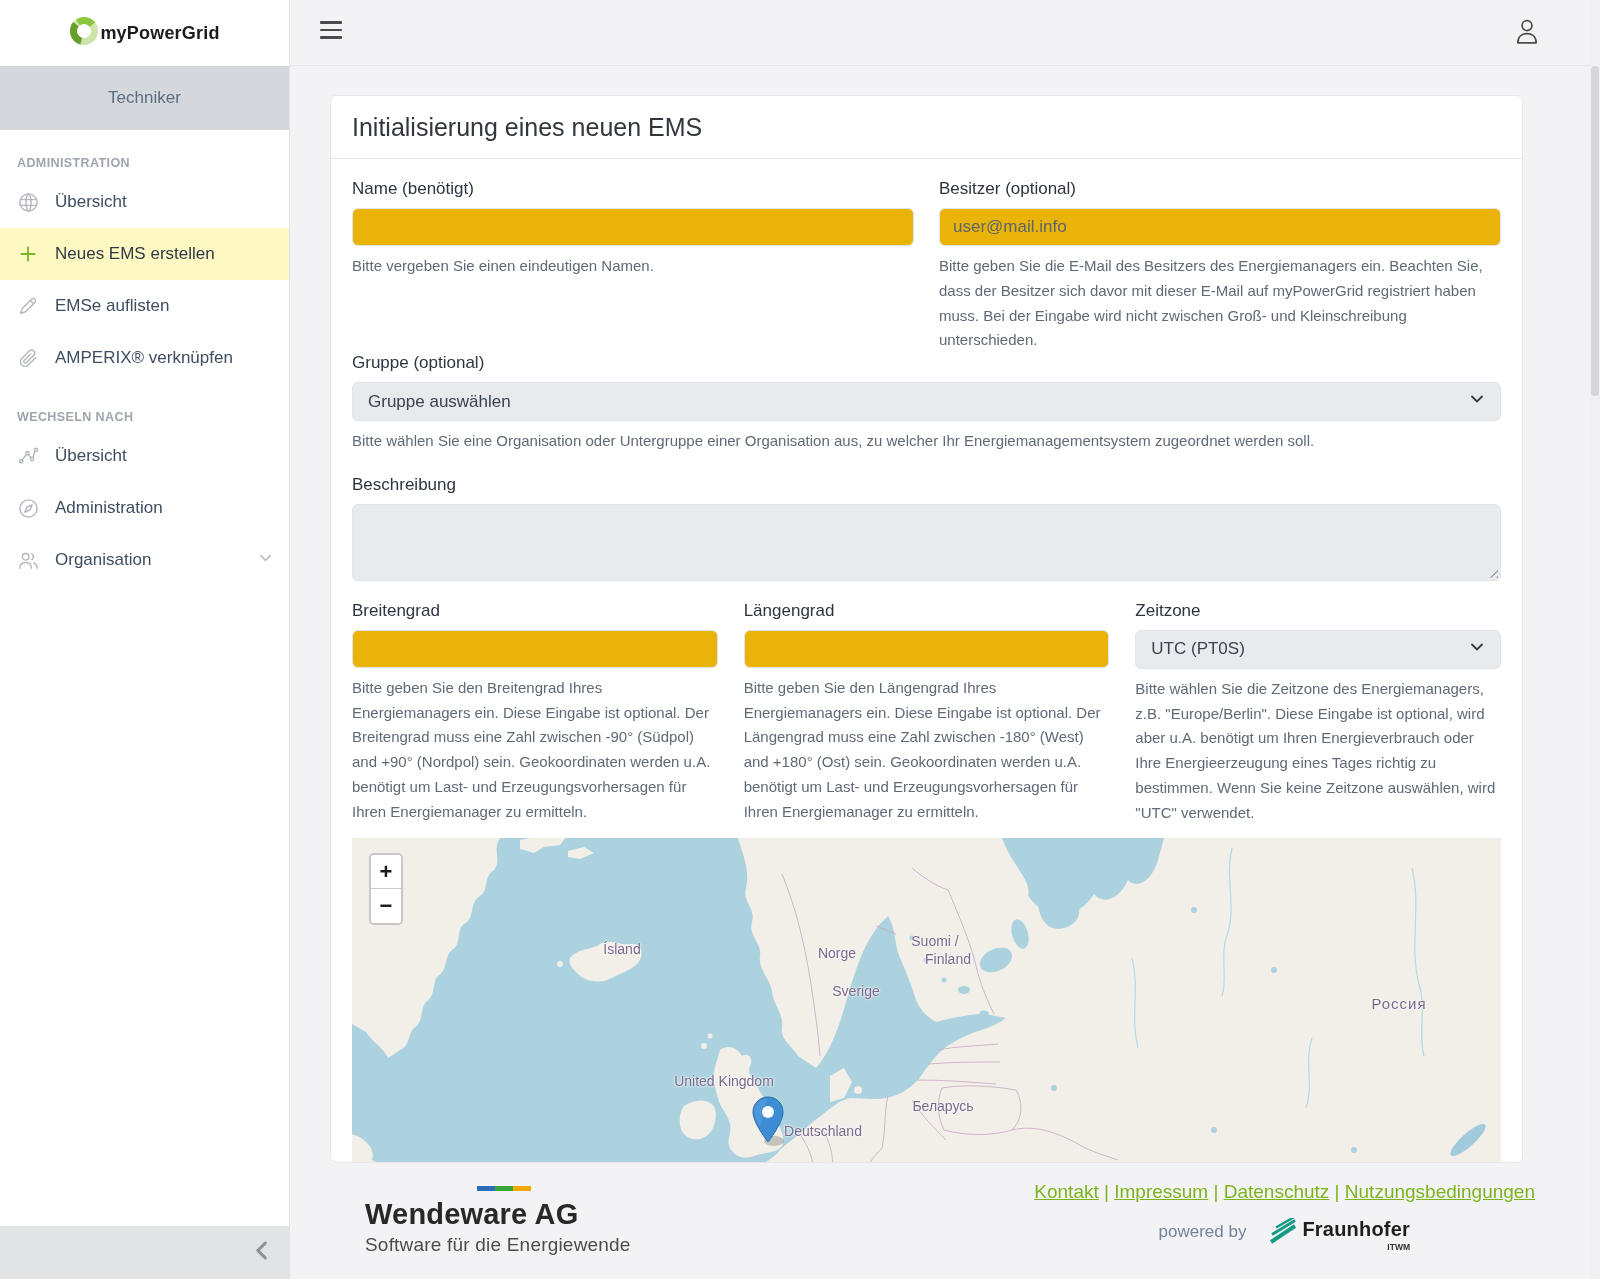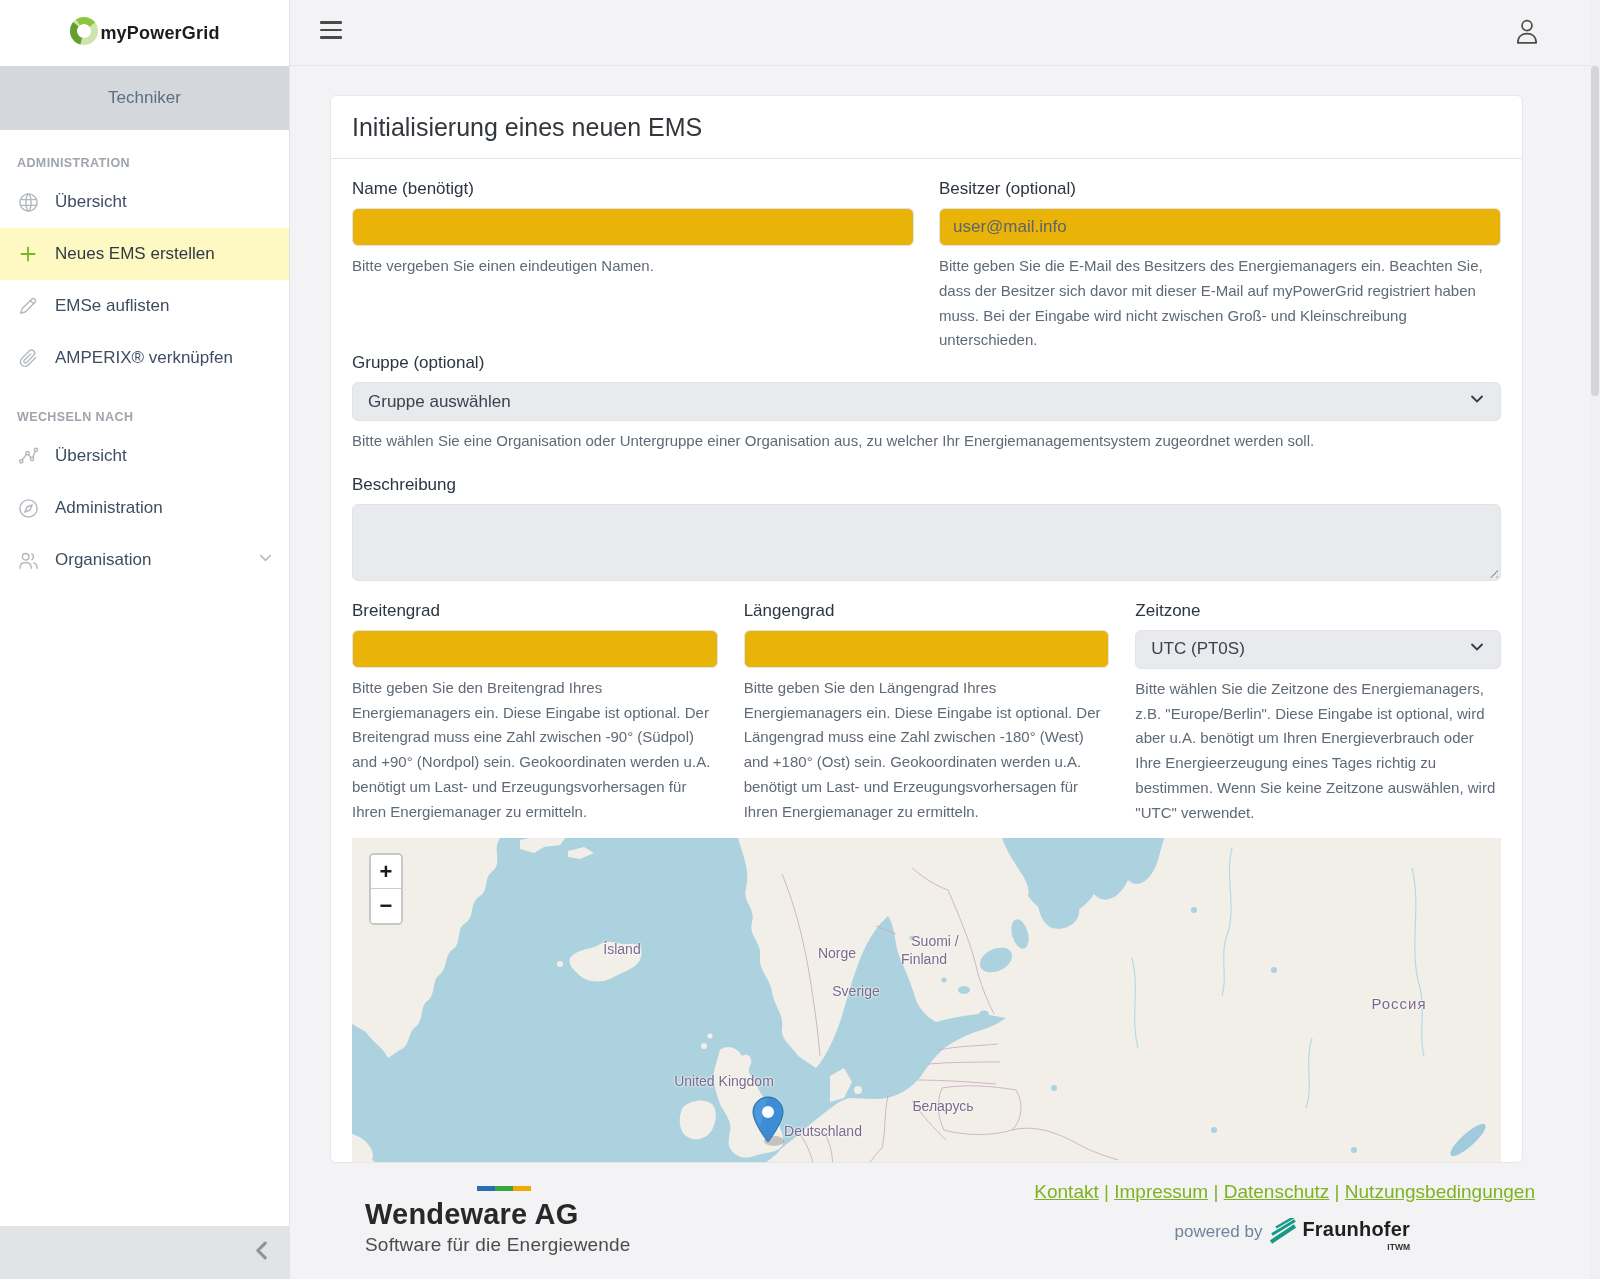--- a/index.html
+++ b/index.html
@@ -71,21 +71,21 @@
 
   
   .footer-brand { position:absolute; left:365px; top:1186px; }
   .brand-bar { display:flex; width:54px; height:5px; margin-left:112px; }
   .brand-bar span { flex:1; }
   .brand-name { font-size:29px; font-weight:800; color:#282828; letter-spacing:0.2px; margin-top:7px; }
   .brand-tag { font-size:19px; color:#4c4c4c; letter-spacing:0.2px; margin-top:3px;text-align:right; }
   .footer-links { position:absolute; right:65px; top:1181px; font-size:19px; color:#5f7518; }
   .footer-links a { color:#7cb41e; text-decoration:underline; cursor:pointer; }
   .footer-links .sep { color:#7cb41e; text-decoration:none; }
-  .footer-powered { position:absolute; right:190px; top:1218px; display:flex; align-items:flex-start; gap:8px; }
+  .footer-powered { position:absolute; right:190px; top:1218px; display:flex; align-items:flex-start; gap:24px; }
   .powered-txt { font-size:17px; color:#74839a; margin-top:4px; }
   .fh { display:flex; gap:6px; align-items:flex-start; }
   .fh-txt { display:flex; flex-direction:column; align-items:flex-end; }
   .fh-name { font-size:20px; font-weight:700; color:#1f1f1f; letter-spacing:0.2px; }
   .fh-sub { font-size:8.5px; font-weight:700; color:#333; margin-top:1px; }
 
   
   .scrollbar { position:absolute; right:0; top:0; width:10px; height:1279px; background:#eef0f1; z-index:6; }
   .scroll-thumb { position:absolute; right:1px; top:66px; width:8px; height:330px; background:#d4d6d9;
                   border-radius:4px; }
@@ -360,21 +360,21 @@
               <path d="M448,296 C456,308 462,322 462,336"></path>
               <path d="M560,262 C570,278 582,290 594,302"></path>
               <path d="M758,330 C786,320 812,338 840,330 C866,322 890,342 918,334 C944,326 968,346 996,338 C1022,330 1046,350 1074,342 C1096,336 1120,352 1142,346"></path>
               <path d="M1096,340 C1112,348 1124,356 1132,363"></path>
             </g>
           </svg>
 
           <div class="map-label" style="left:270px;top:111px">Ísland</div>
           <div class="map-label" style="left:485px;top:115px">Norge</div>
           <div class="map-label" style="left:583px;top:103px">Suomi /</div>
-          <div class="map-label" style="left:572px;top:121px">Finland</div>
+          <div class="map-label" style="left:596px;top:121px">Finland</div>
           <div class="map-label" style="left:504px;top:153px">Sverige</div>
           <div class="map-label" style="left:372px;top:243px">United Kingdom</div>
           <div class="map-label" style="left:591px;top:268px">Беларусь</div>
           <div class="map-label" style="left:471px;top:293px">Deutschland</div>
 
           <div class="map-label big" style="left:1047px;top:165px">Россия</div>
 
           <div class="marker">
             <svg width="34" height="52" viewBox="0 0 34 52">
               <ellipse cx="23" cy="45" rx="10" ry="5" fill="rgba(80,80,80,0.28)"></ellipse>

